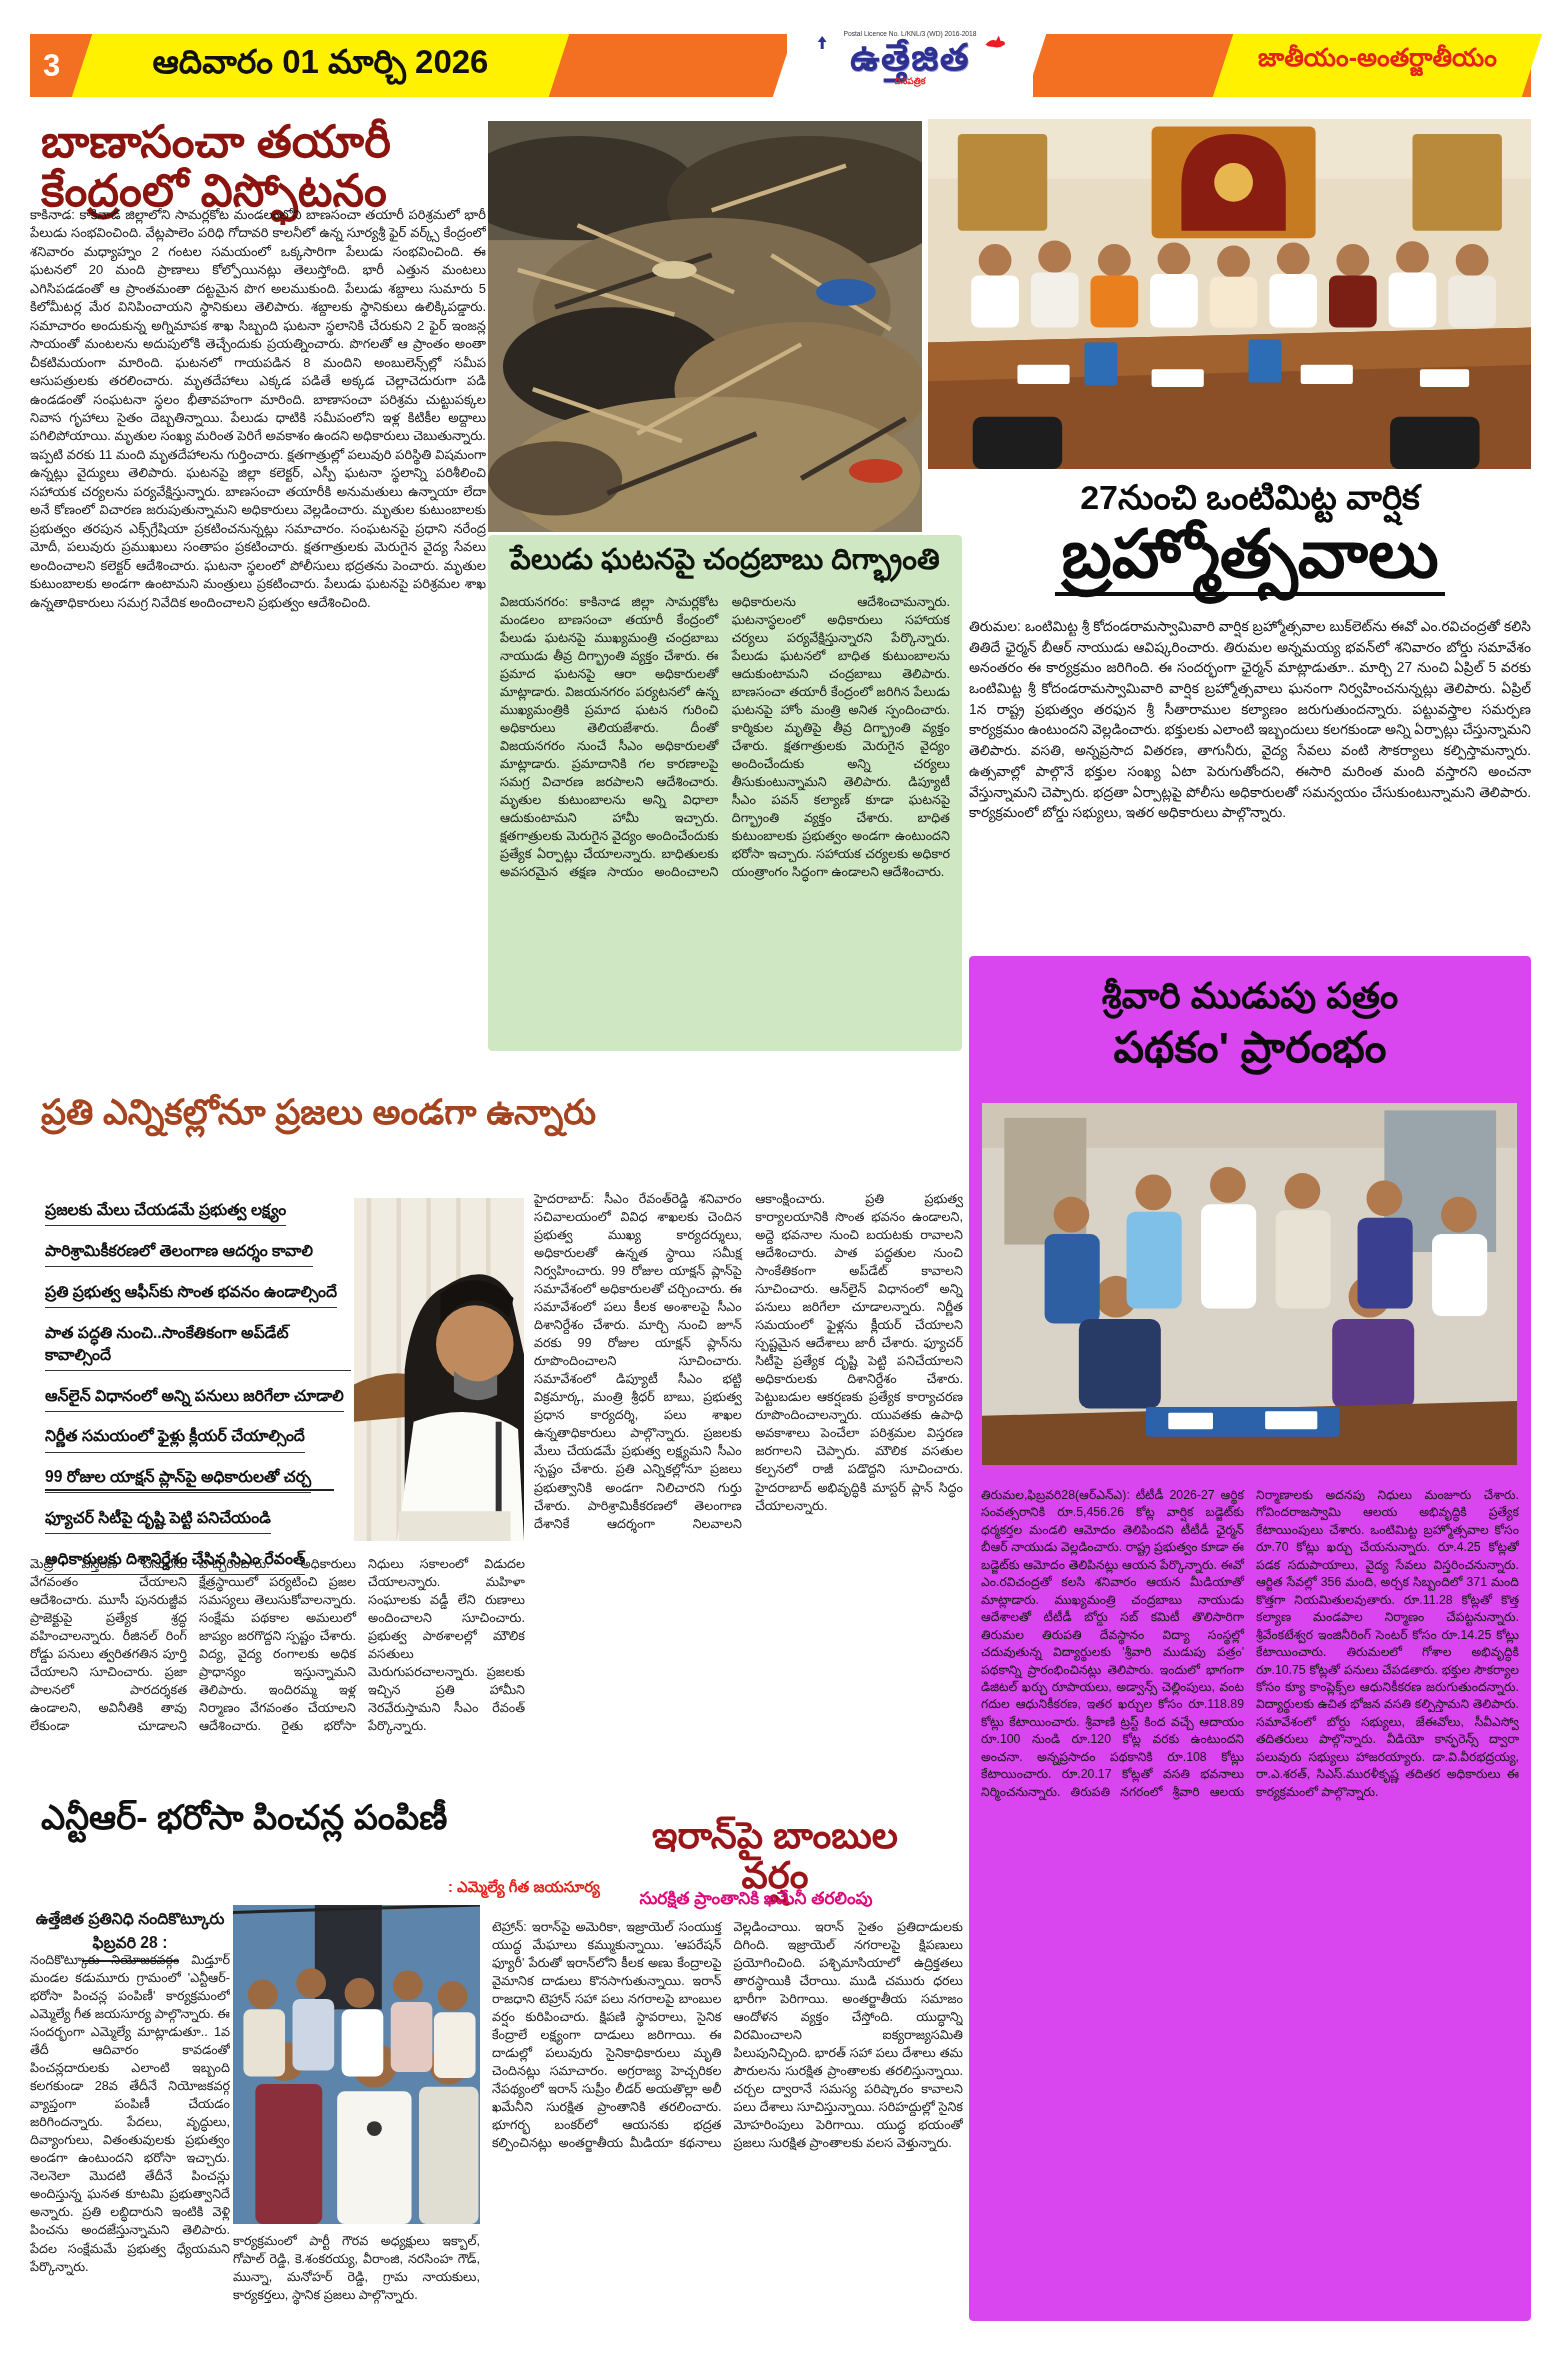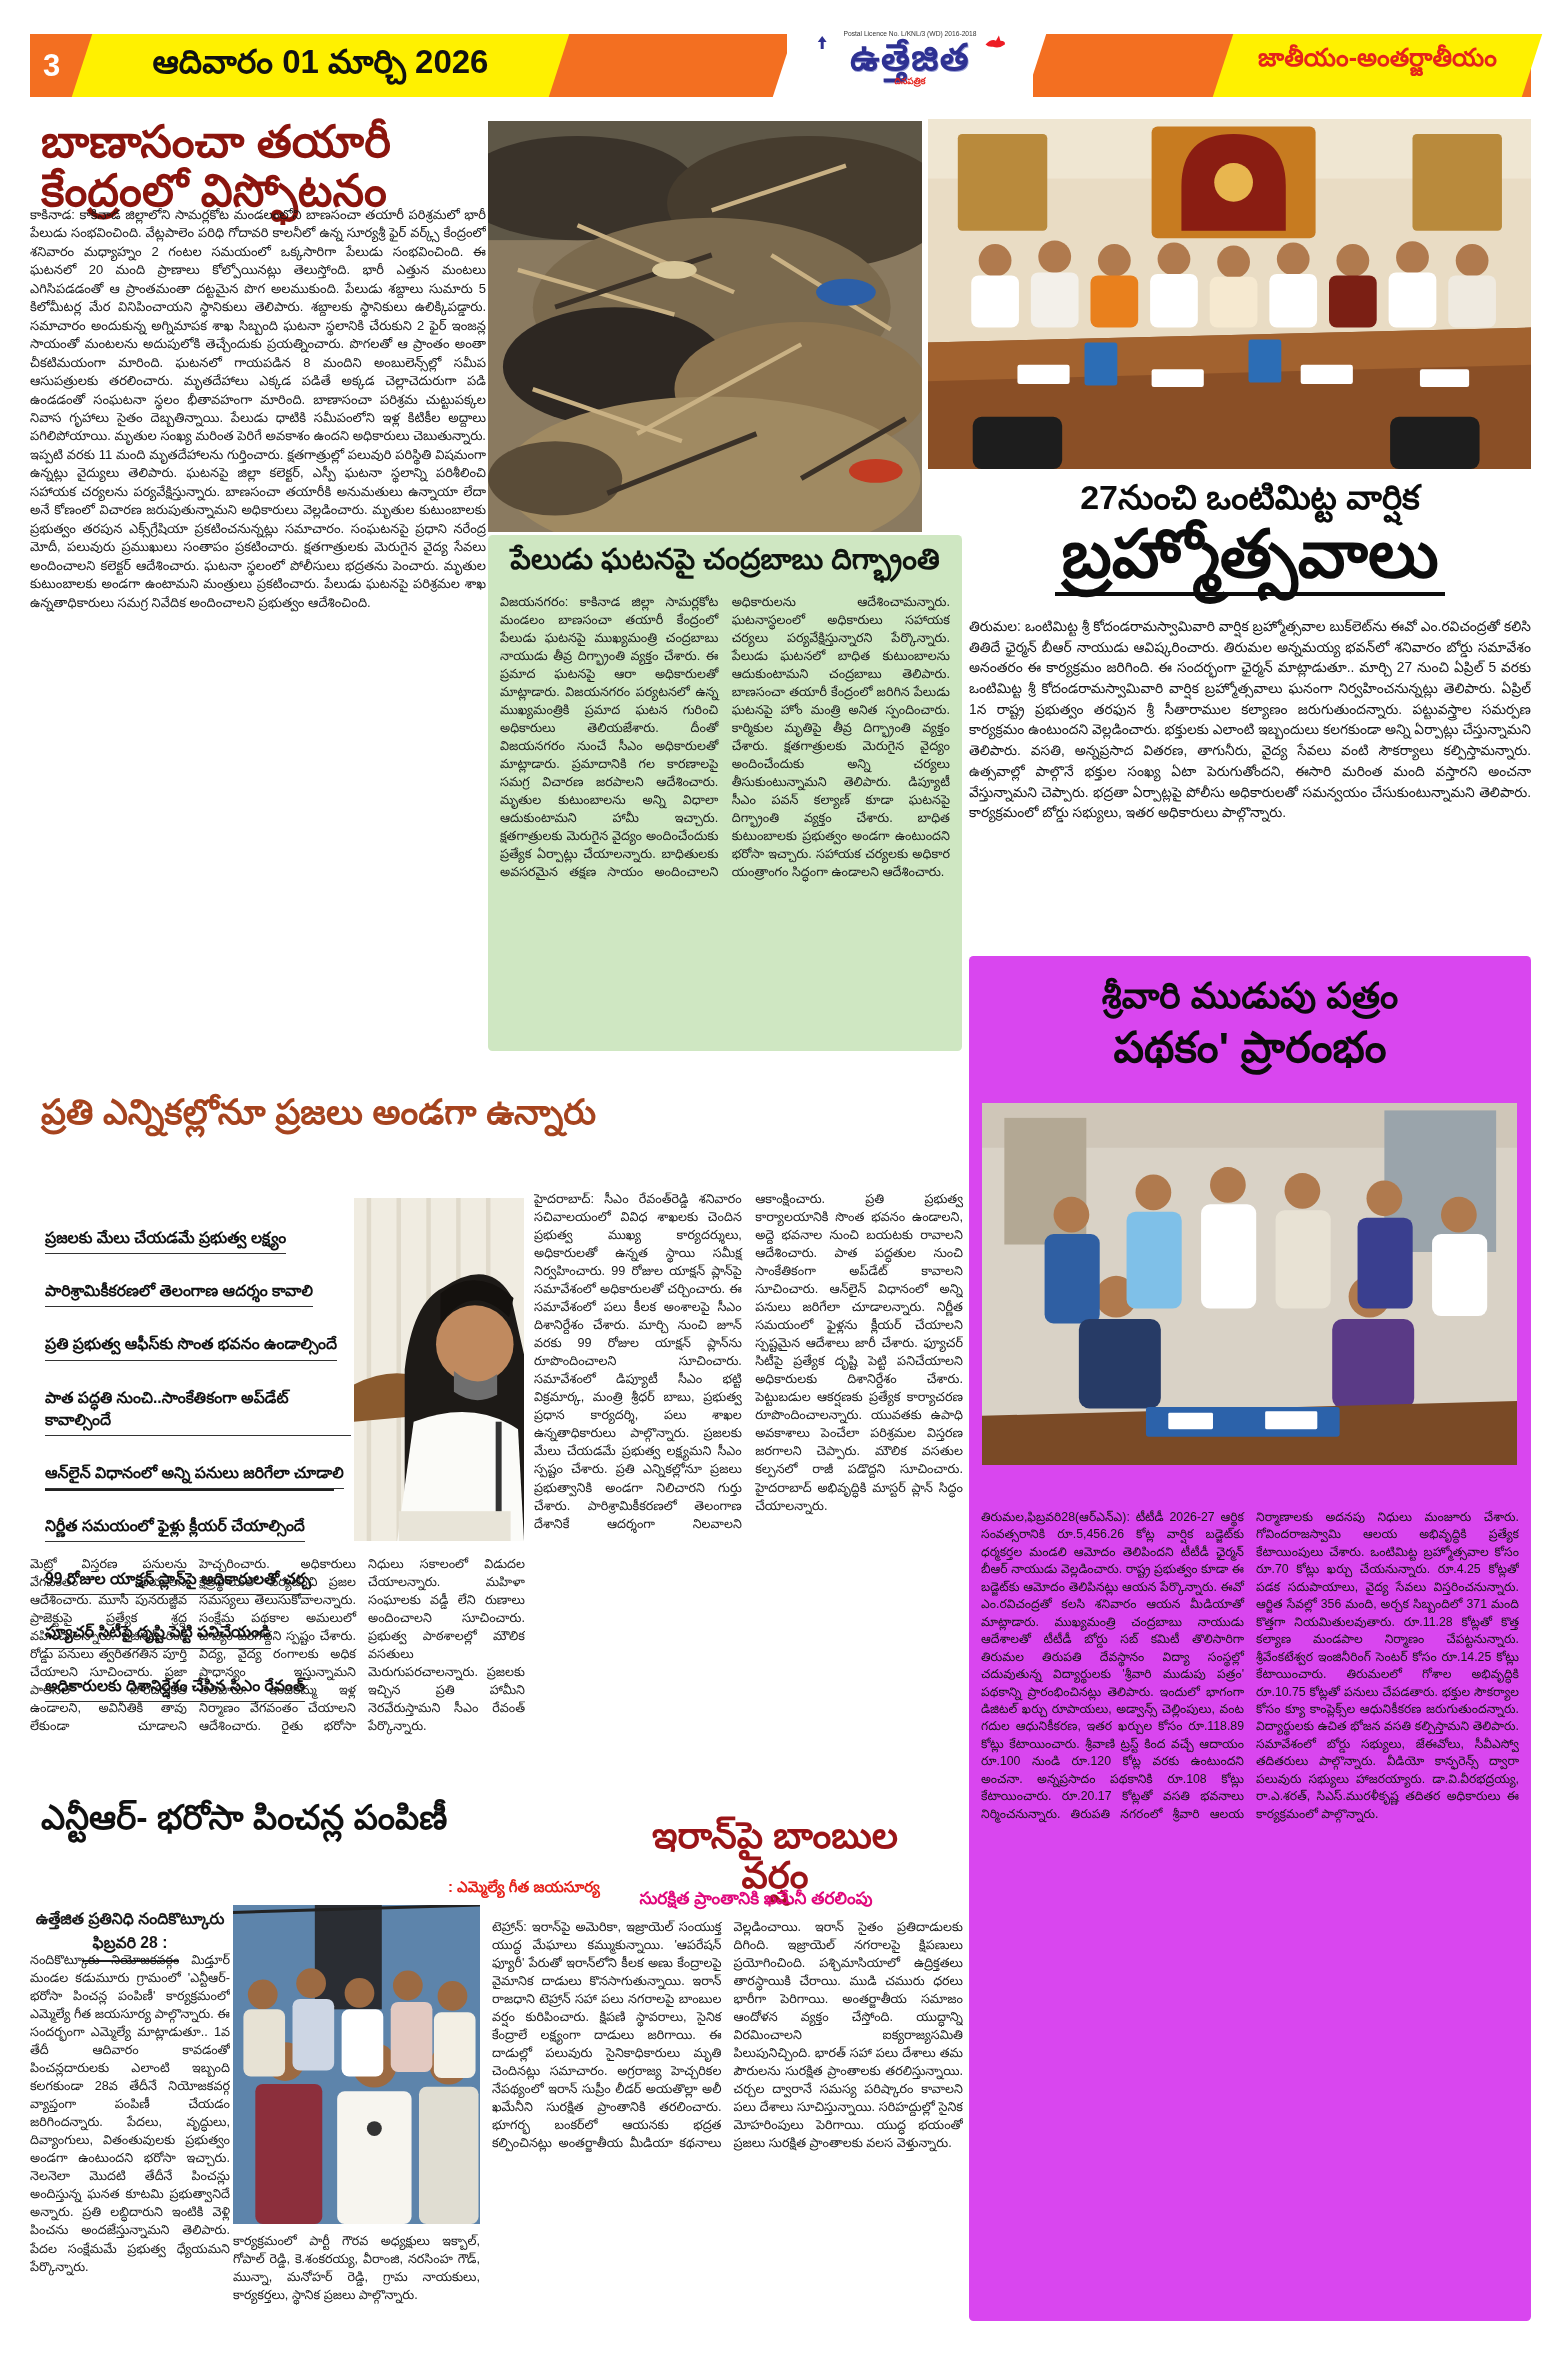--- a/index.html
+++ b/index.html
@@ -36,24 +36,24 @@
   #cbn-body{position:absolute;left:12px;top:58px;width:450px;height:446px;column-count:2;column-gap:13.4px;}
   
   #brahm-hl1{left:969px;top:479px;width:562px;font-size:34px;text-align:center;color:#0d0d0d;}
   #brahm-hl2{left:969px;top:519px;width:562px;text-align:center;}
   #brahm-hl2 span{display:inline-block;font-size:67px;font-weight:bold;color:#0d0d0d;border-bottom:4.5px solid #0d0d0d;padding:0 6px 3px 6px;line-height:1.05;}
   #brahm-body{left:969px;top:617px;width:562px;height:326px;font-size:13.8px;line-height:1.5;}
   
   #blue-box{left:969px;top:956px;width:562px;height:1365px;background:#d946ef;border-radius:4.5px;}
   #mud-hl1{position:absolute;left:0;top:19.4px;width:100%;text-align:center;font-size:36px;font-weight:bold;color:#0c0c0c;}
   #mud-hl2{position:absolute;left:0;top:67px;width:100%;text-align:center;font-size:43px;font-weight:bold;color:#0c0c0c;}
-  #mud-body{position:absolute;left:12px;top:531px;width:538px;height:820px;column-count:2;column-gap:12px;font-size:12.3px;margin-top:22px;}
+  #mud-body{position:absolute;left:12px;top:531px;width:538px;height:820px;column-count:2;column-gap:12px;font-size:12.3px;}
   
   #cm-bullets{left:45px;top:1201px;width:306px;}
-  #cm-bullets .bullet{display:table;font-size:15.7px;font-weight:bold;color:#111;border-bottom:1.5px solid #333;padding-bottom:2.2px;margin-bottom:15.7px;margin-top:28px;}
+  #cm-bullets .bullet{display:table;font-size:15.7px;font-weight:bold;color:#111;border-bottom:1.5px solid #333;padding-bottom:2.2px;margin-bottom:15.7px;}
   #cm-rule{left:45px;top:1489px;width:289px;height:0;border-top:2.2px solid #222;}
   #cm-body-right{left:534px;top:1190px;width:429px;height:571px;column-count:2;column-gap:13.4px;}
   #cm-body-bottom{left:30px;top:1555px;width:495px;height:204px;column-count:3;column-gap:12px;}
   
   #ntr-dateline{left:30px;top:1907px;width:200px;text-align:center;font-size:15.7px;font-weight:bold;line-height:1.5;}
   #ntr-dateline .rule{width:97px;height:1.5px;background:#222;margin:6px auto 0 auto;}
   #ntr-body-left{left:30px;top:1951px;width:200px;height:331px;}
   #ntr-body-bottom{left:233px;top:2232px;width:247px;height:88px;}
   
   #iran-body{left:492px;top:1918px;width:471px;height:402px;column-count:2;column-gap:12px;}

